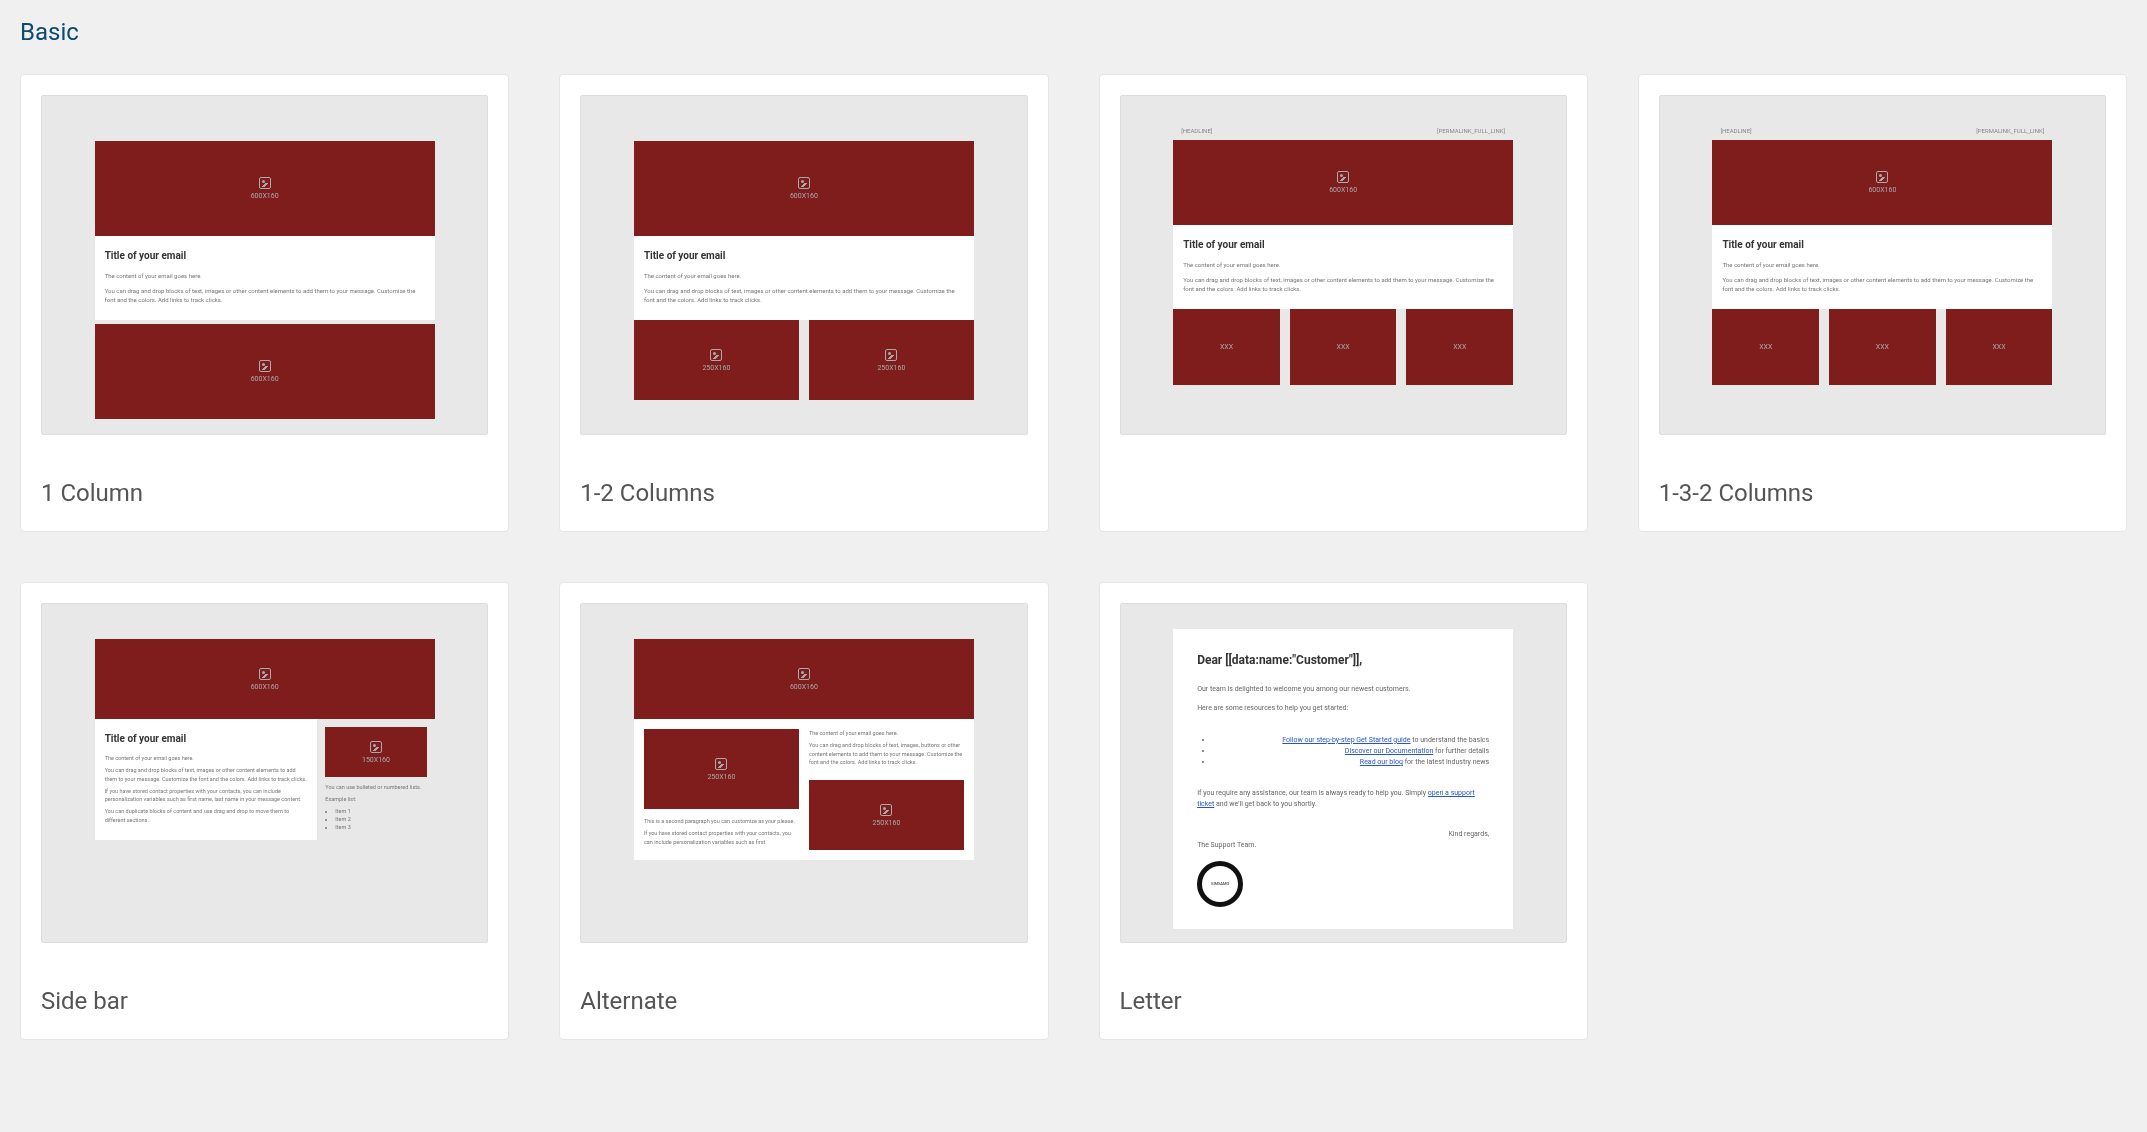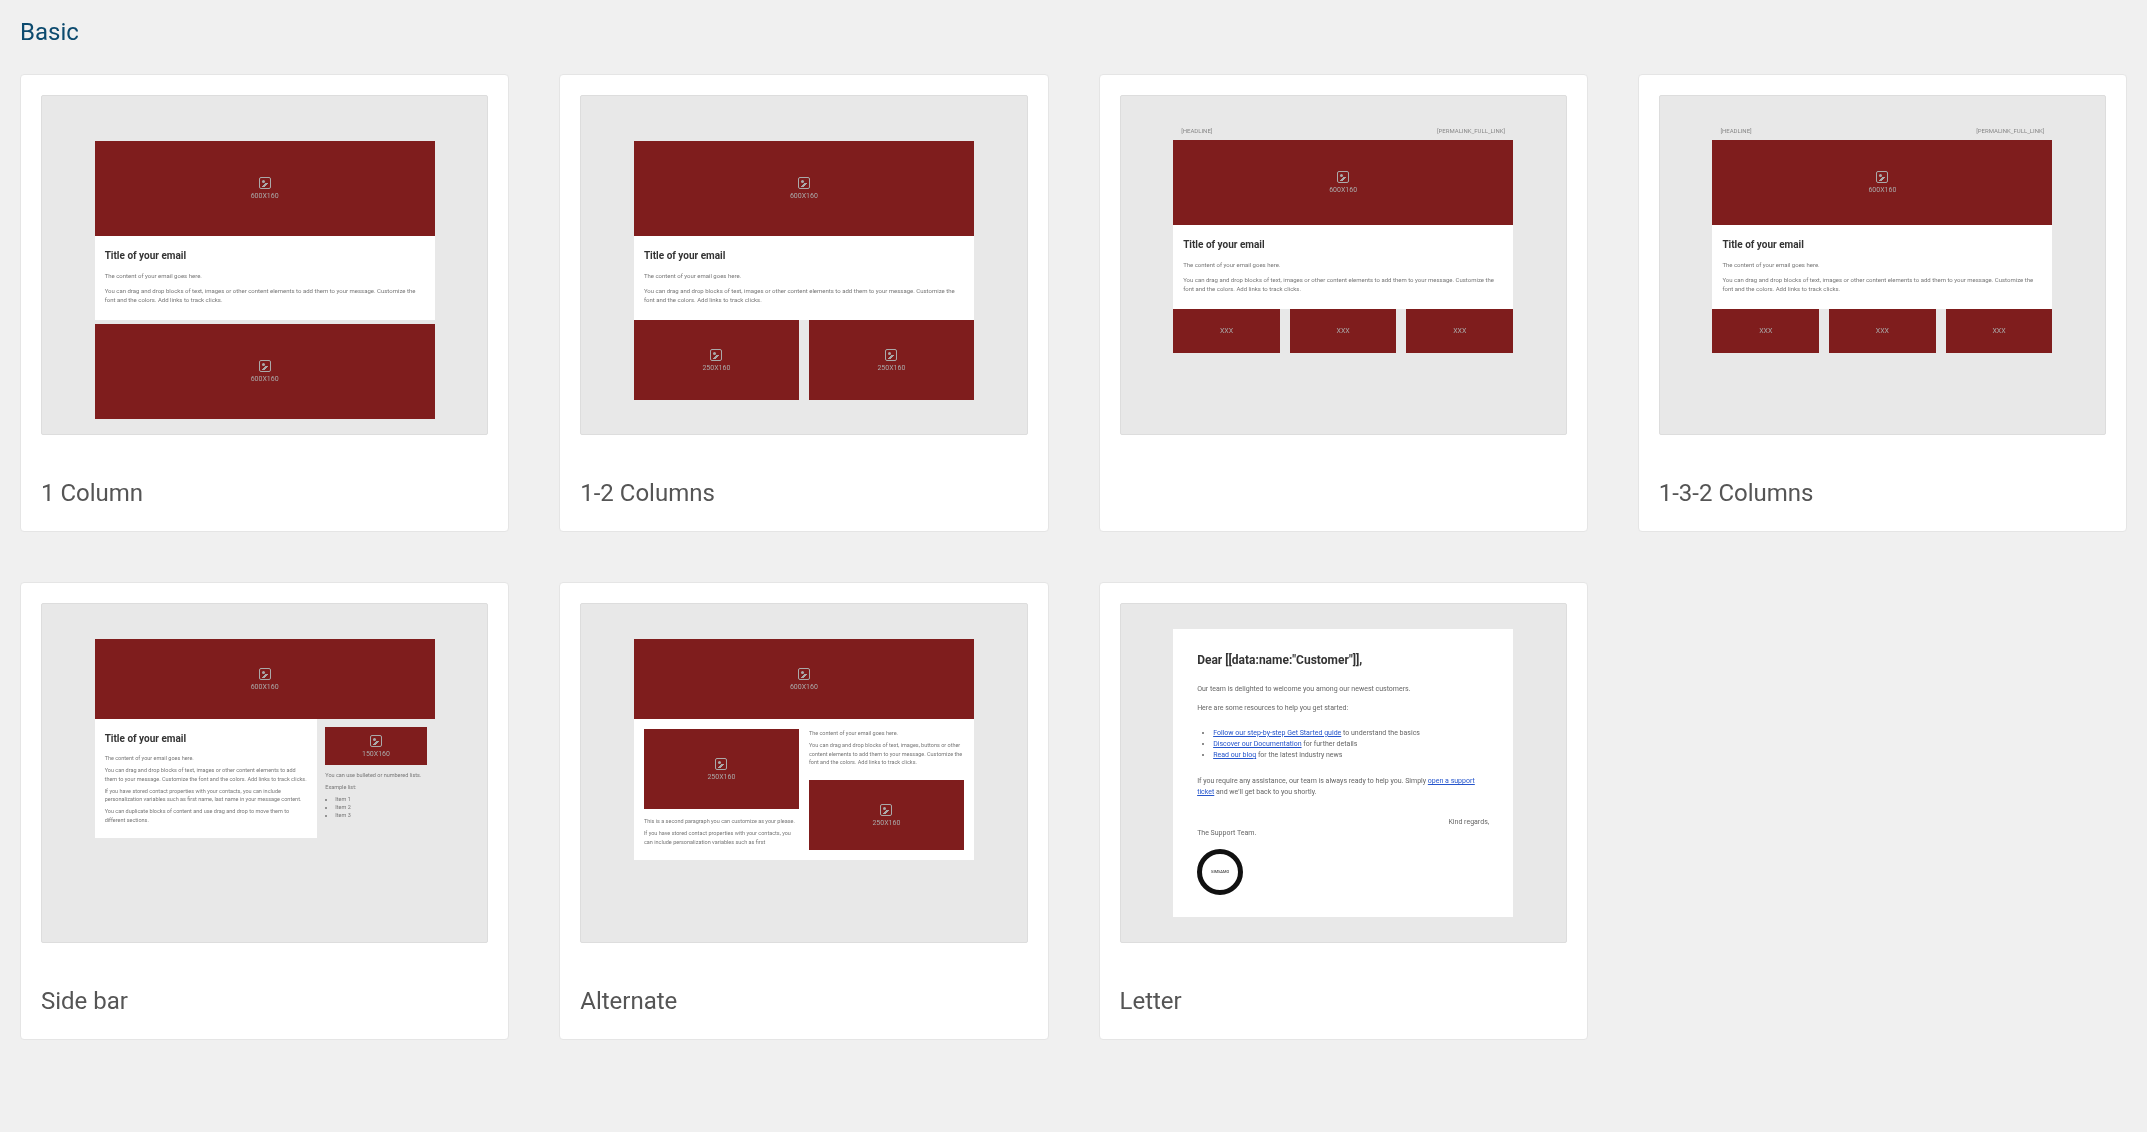--- a/index.html
+++ b/index.html
@@ -101,41 +101,41 @@
     }
     .email-text {
       font-size: 6px;
       color: #777;
       line-height: 1.5;
       margin-bottom: 6px;
     }
     .row { display: flex; gap: 10px; }
     .col { flex: 1; }
     .col-img { height: 80px; }
-    .col-img-3 { height: 44px; }
+    .col-img-3 { height: 76px; }
     .topbar {
       display: flex;
       justify-content: space-between;
       font-size: 6px;
       color: #888;
       padding: 6px 8px;
     }
     
     .sb-row { display: flex; gap: 10px; }
     .sb-main { flex: 2; }
     .sb-side { flex: 1; background: #e8e8e8; padding: 8px; }
-    .sb-img { height: 38px; width: 100%; }
+    .sb-img { height: 50px; width: 100%; }
     .small-text { font-size: 5.5px; color: #777; line-height: 1.5; margin-bottom: 4px; }
     .bullet-list { font-size: 5.5px; color: #777; padding-left: 10px; }
     .bullet-list li { margin-bottom: 2px; }
     
     .letter-body { padding: 22px 24px; font-size: 7px; color: #666; line-height: 1.6; background:#fff;}
     .letter-greet { font-size: 12px; font-weight: bold; color: #333; margin-bottom: 14px; }
     .link { color: #2555cc; text-decoration: underline; }
-    .letter-list { list-style: disc; padding-left: 16px; margin: 13px 0; }
+    .letter-list { list-style: disc; padding-left: 16px; margin: 20px 0; text-align: right; }
     .badge {
       width: 46px; height: 46px; border-radius: 50%; border: 5px solid #111;
       margin-top: 10px; position: relative; overflow:hidden;
     }
     .badge-inner{
       position:absolute; inset:3px; border-radius:50%; background:#fff;
       display:flex; align-items:center; justify-content:center;
       font-size:4px; color:#111;
     }
     .alt-main { flex: 1; }

